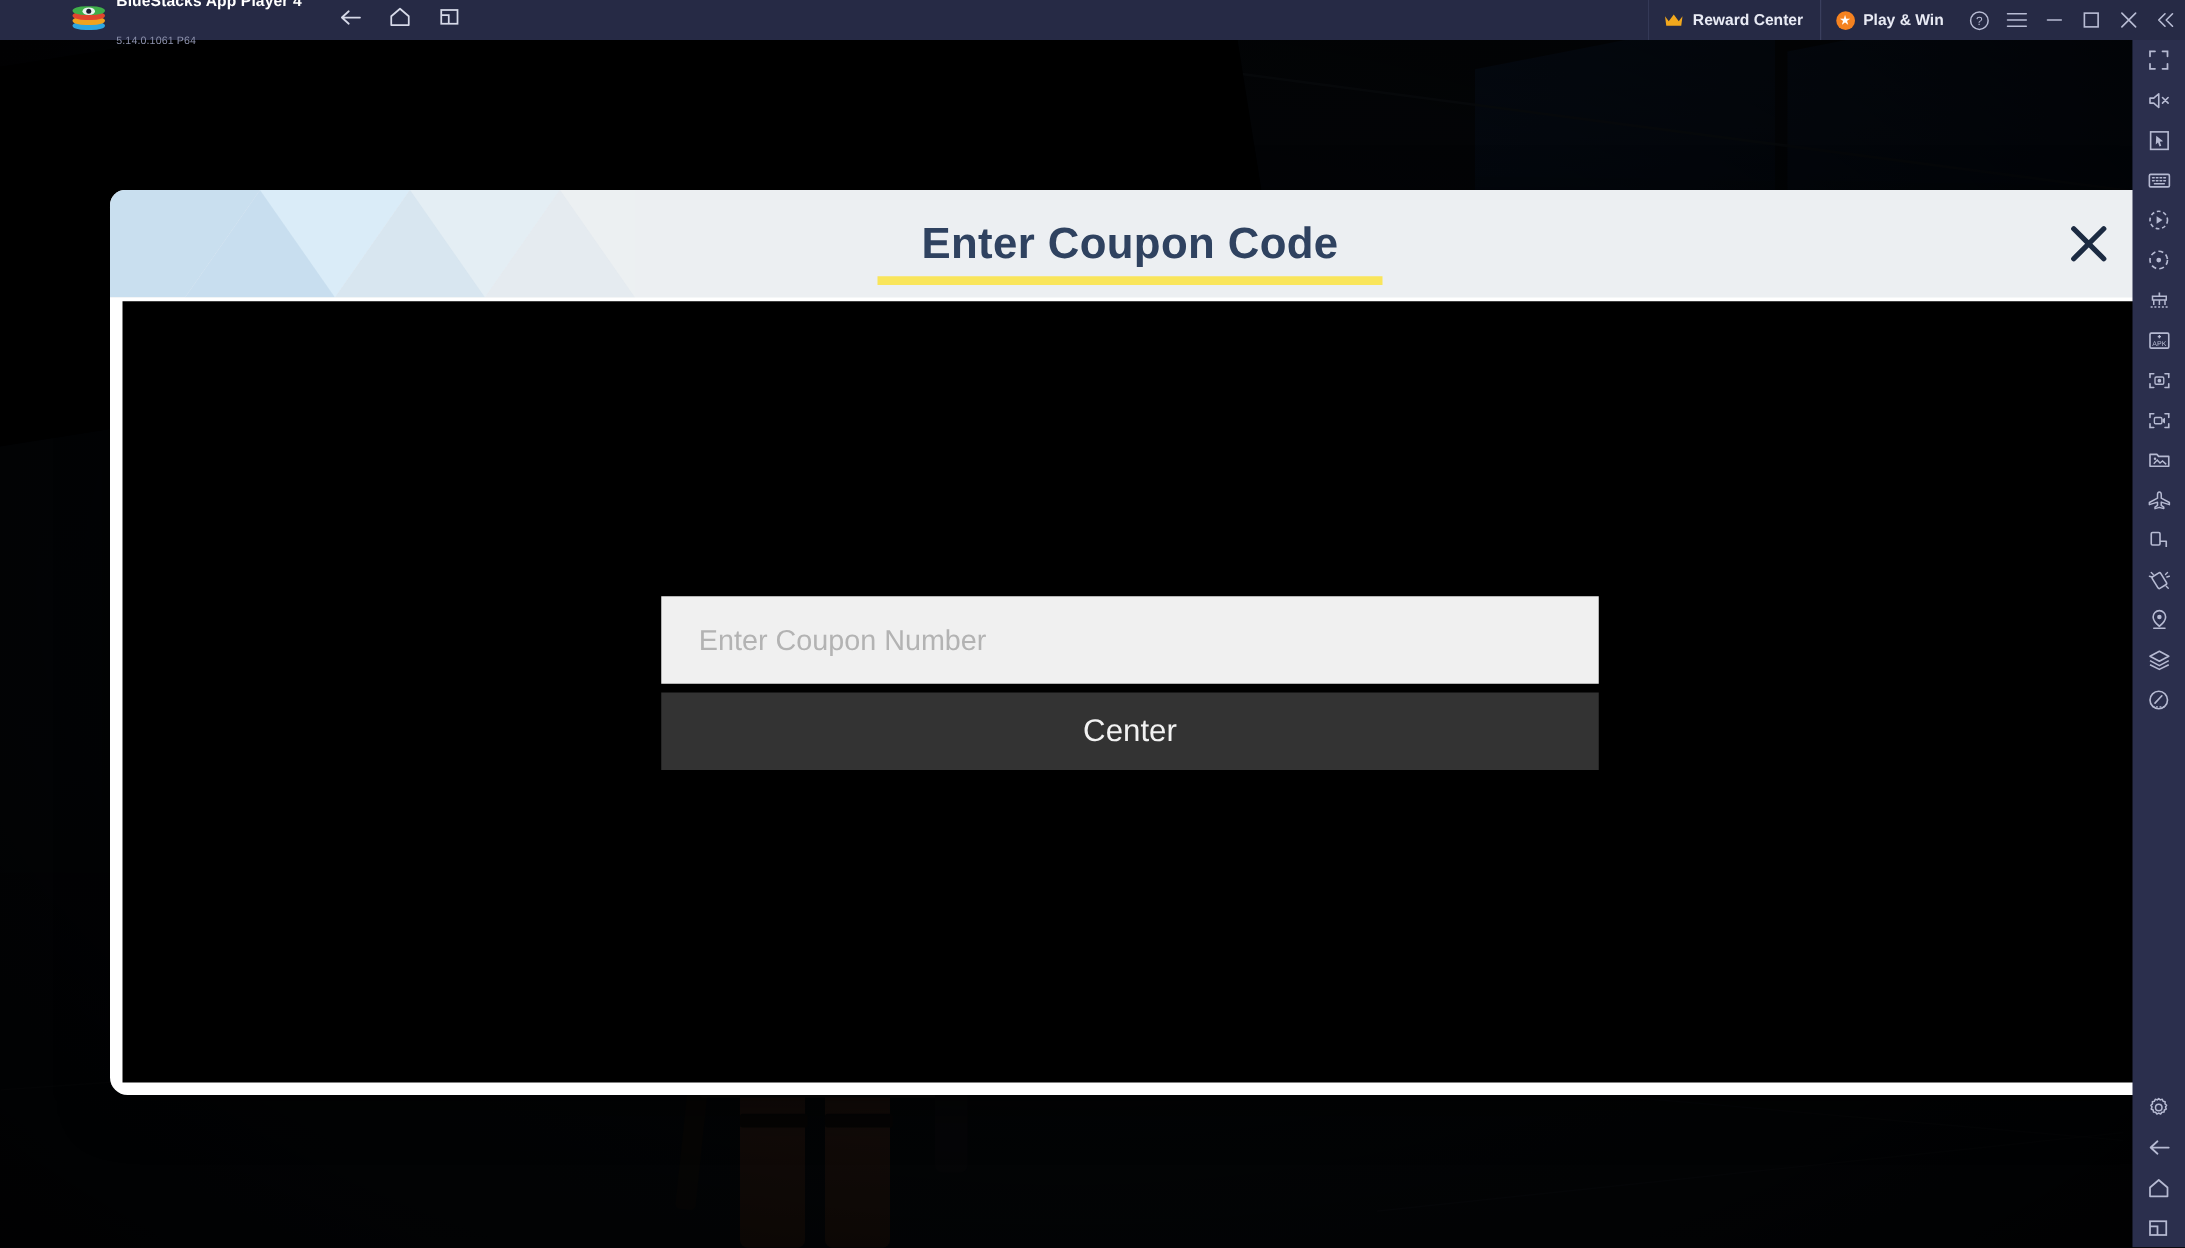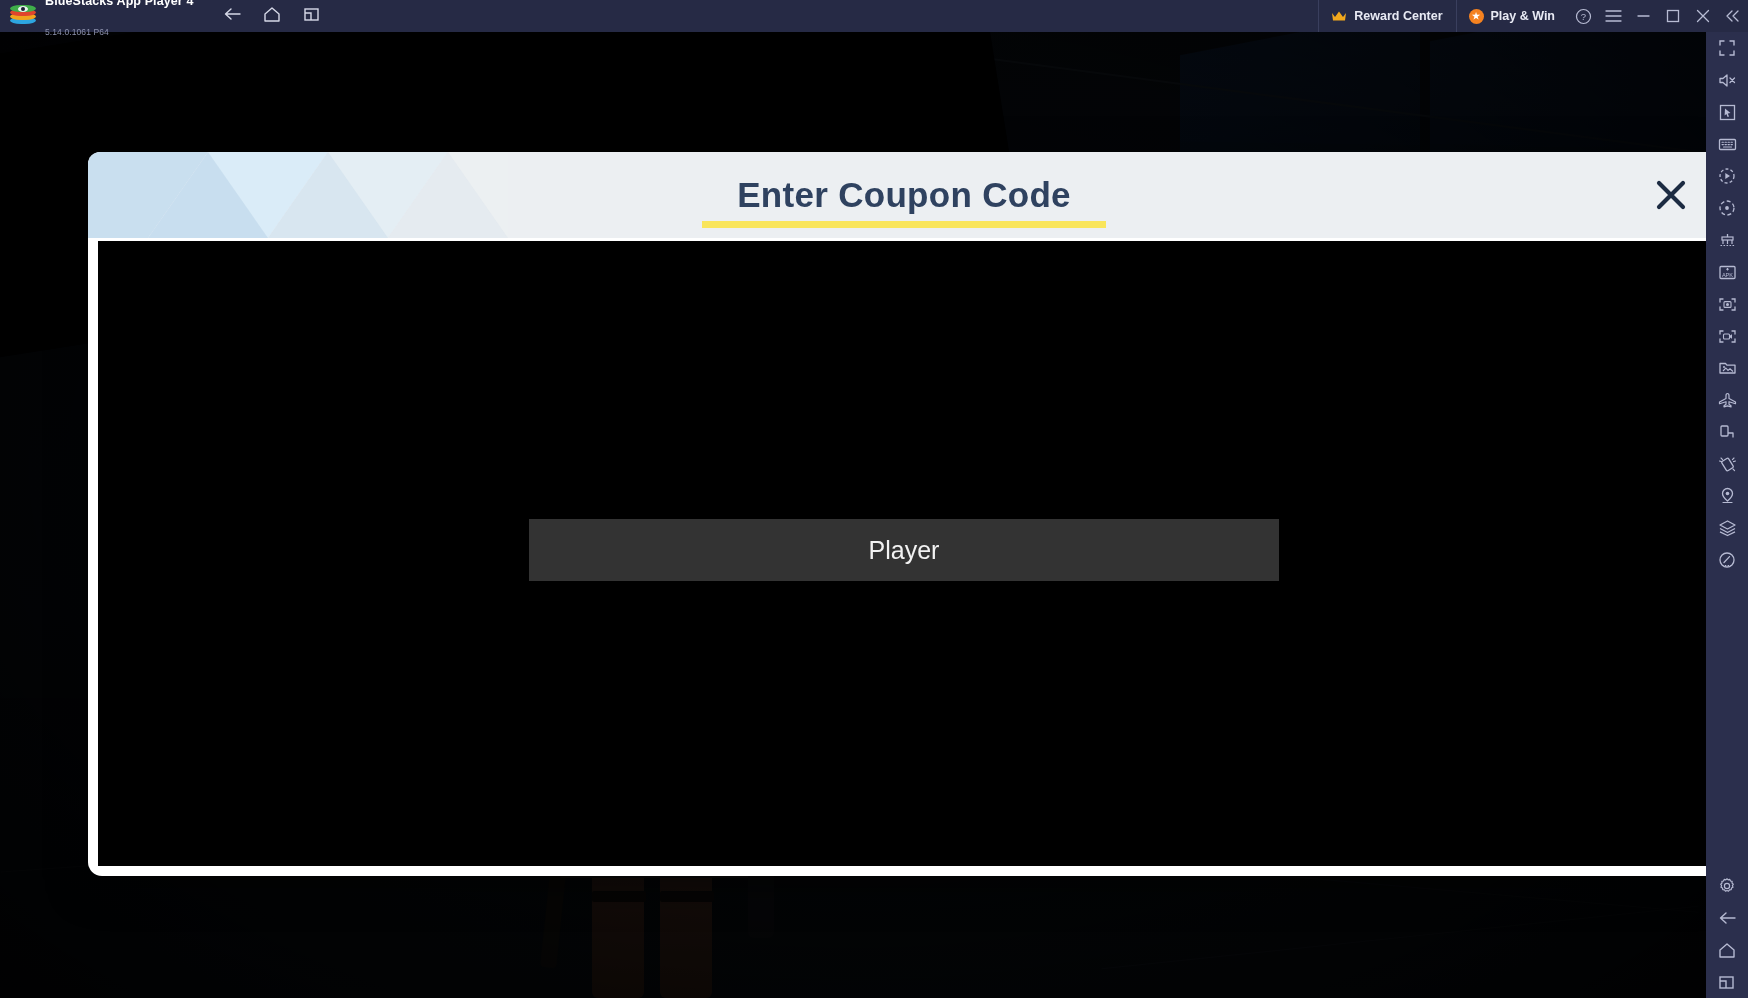--- a/index.html
+++ b/index.html
@@ -15,20 +15,21 @@
     overflow: hidden;
   }
 
   
   #titlebar {
     position: absolute; top: 0; left: 0;
     width: 1748px; height: 32px;
     background: #262a45;
     display: flex; align-items: center;
     z-index: 40;
+    padding-left: 48px;
   }
   .tb-logo {
     width: 26px; height: 22px;
     margin-left: 10px; margin-right: 9px;
     position: relative; flex: none;
   }
   .tb-logo .lyr { position: absolute; left: 0; width: 26px; height: 7px; border-radius: 50%/60%; }
   .tb-logo .l1 { top: 12px; background: #2da6e0; }
   .tb-logo .l2 { top: 8px;  background: #f0a31e; }
   .tb-logo .l3 { top: 4px;  background: #e0452d; }
@@ -333,21 +334,22 @@
         <span>
           <svg width="36" height="36" viewBox="0 0 36 36">
             <path d="M6 6 L30 30 M30 6 L6 30" stroke="#1c2b42" stroke-width="4.2" stroke-linecap="round"></path>
           </svg>
         </span>
       </div>
     </div>
 
     <div class="dlg-body">
       <div class="form-wrap">
-        <button class="redeem-btn">Player</button>
+        <input class="coupon-input" type="text" placeholder="Enter Coupon Number" style="">
+        <button class="redeem-btn">Center</button>
       </div>
     </div>
 
   </div>
 
   <div id="titlebar">
 
     <div class="tb-logo">
       <div class="lyr l1"></div>
       <div class="lyr l2"></div>

